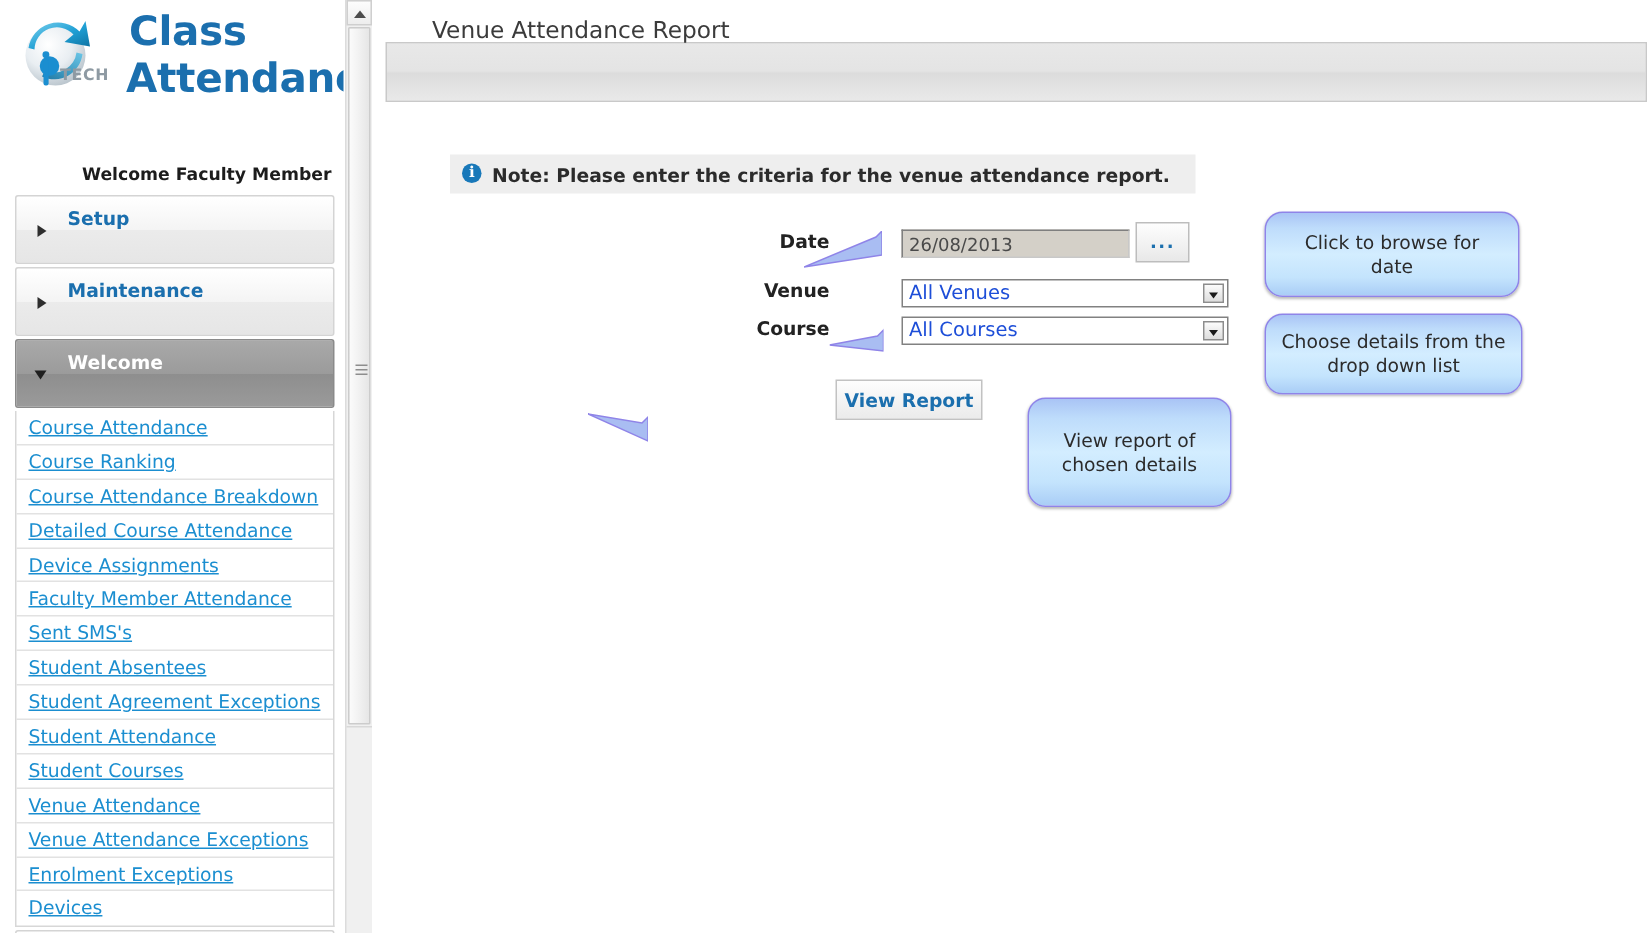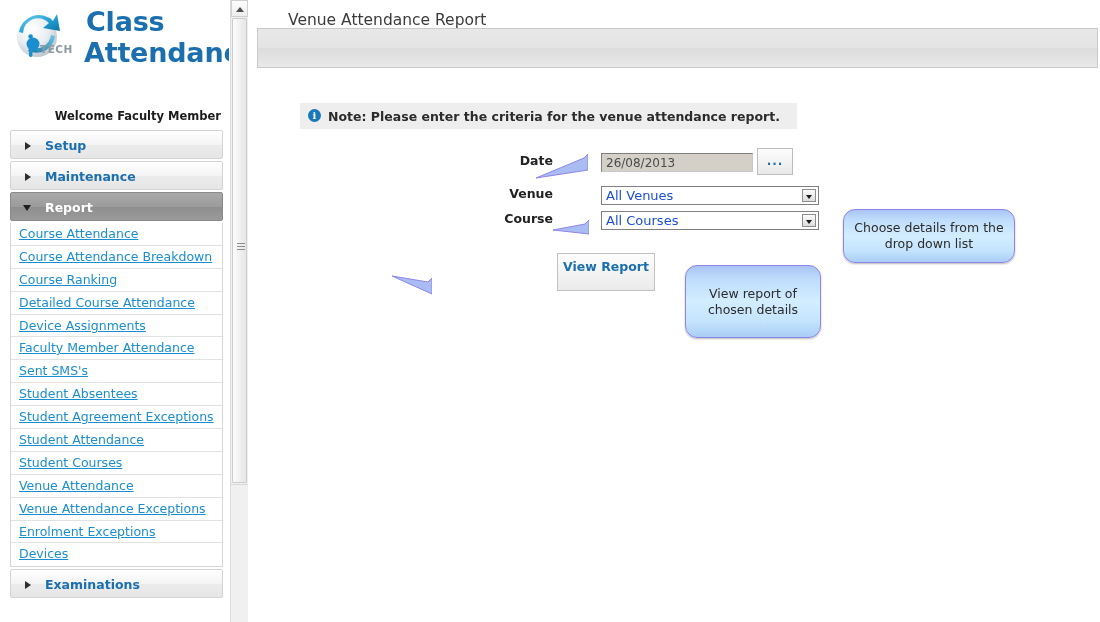--- a/index.html
+++ b/index.html
@@ -30,21 +30,21 @@
   #welcome{
     position:absolute;right:8px;top:73px;width:220px;
     text-align:right;color:#1c1c1c;font-size:11.5px;font-weight:bold;
     line-height:15px;
     margin-top:36px;
   }
 
   
   #menu{position:absolute;left:10px;top:130px;width:213px;}
   .menu-head{
-    position:relative;height:29px;line-height:29px;
+    position:relative;height:46px;line-height:29px;
     border:1px solid #d4d4d4;border-radius:2px;margin-bottom:2px;
     background:linear-gradient(to bottom,#ffffff 0%,#f4f4f4 50%,#ebebeb 51%,#e6e6e6 100%);
     color:#1b6fae;font-size:12.5px;font-weight:bold;
     padding-left:34px;box-sizing:border-box;
   }
   .menu-head.active{
     background:linear-gradient(to bottom,#a9a9a9 0%,#9b9b9b 50%,#8e8e8e 51%,#9a9a9a 100%);
     color:#ffffff;border-color:#8a8a8a;
   }
   .caret{
@@ -151,21 +151,21 @@
     position:absolute;right:2px;top:2px;width:14px;height:13px;
     background:linear-gradient(to bottom,#fcfcfc,#dddddd);
     border:1px solid #8d8d8d;box-sizing:border-box;
   }
   .sel-arrow i{
     position:absolute;left:50%;top:50%;margin-left:-3px;margin-top:-1px;
     width:0;height:0;border-left:3px solid transparent;border-right:3px solid transparent;
     border-top:4px solid #1a1a1a;
   }
   #view-report{
-    position:absolute;left:300px;top:253px;width:98px;height:38px;
+    position:absolute;left:300px;top:253px;width:98px;height:27px;
     background:linear-gradient(to bottom,#fdfdfd,#f3f3f3 55%,#ebebeb);
     border:1px solid #c2c2c2;box-sizing:border-box;
     color:#1b6fae;font-size:12.5px;font-weight:bold;text-align:center;line-height:25px;
   }
 
   
   .callout{
     position:absolute;border:1.5px solid #8f84e8;border-radius:12px;
     background:linear-gradient(to bottom,#a9c4f5 0%,#bedcfb 18%,#d3edff 50%,#c4e4fd 78%,#a9cdf6 100%);
     box-shadow:0 1px 2px rgba(0,0,0,.28);
@@ -231,27 +231,27 @@
         <span>Setup</span>
       </div>
 
       <div class="menu-head">
         <span class="caret"></span>
         <span>Maintenance</span>
       </div>
 
       <div class="menu-head active">
         <span class="caret"></span>
-        <span>Report</span>
+        <span>Welcome</span>
       </div>
 
       <div class="menu-links">
         <a class="menu-link" href="#"><span>Course Attendance</span></a>
+        <a class="menu-link" href="#"><span>Course Ranking</span></a>
         <a class="menu-link" href="#"><span>Course Attendance Breakdown</span></a>
-        <a class="menu-link" href="#"><span>Course Ranking</span></a>
         <a class="menu-link" href="#"><span>Detailed Course Attendance</span></a>
         <a class="menu-link" href="#"><span>Device Assignments</span></a>
         <a class="menu-link" href="#"><span>Faculty Member Attendance</span></a>
         <a class="menu-link" href="#"><span>Sent SMS's</span></a>
         <a class="menu-link" href="#"><span>Student Absentees</span></a>
         <a class="menu-link" href="#"><span>Student Agreement Exceptions</span></a>
         <a class="menu-link" href="#"><span>Student Attendance</span></a>
         <a class="menu-link" href="#"><span>Student Courses</span></a>
         <a class="menu-link" href="#"><span>Venue Attendance</span></a>
         <a class="menu-link" href="#"><span>Venue Attendance Exceptions</span></a>
@@ -323,20 +323,23 @@
       <svg width="36" height="22">
           <polygon points="36,4 36,18 0,14 32,8" fill="#a9bdf2" stroke="#8f84e8" stroke-width="1"></polygon>
         </svg>
     </div>
     <div class="tail" style="left:135px;top:272px;">
       <svg width="40" height="26">
           <polygon points="40,6 40,22 0,4 36,10" fill="#a9bdf2" stroke="#8f84e8" stroke-width="1"></polygon>
         </svg>
     </div>
 
+    <div class="callout" id="callout-date">
+      <span>Click to browse for date</span>
+    </div>
     <div class="callout" id="callout-dd">
       <span>Choose details from the drop down list</span>
     </div>
     <div class="callout" id="callout-view">
       <span>View report of chosen details</span>
     </div>
 
   </div>
 </div>
 

